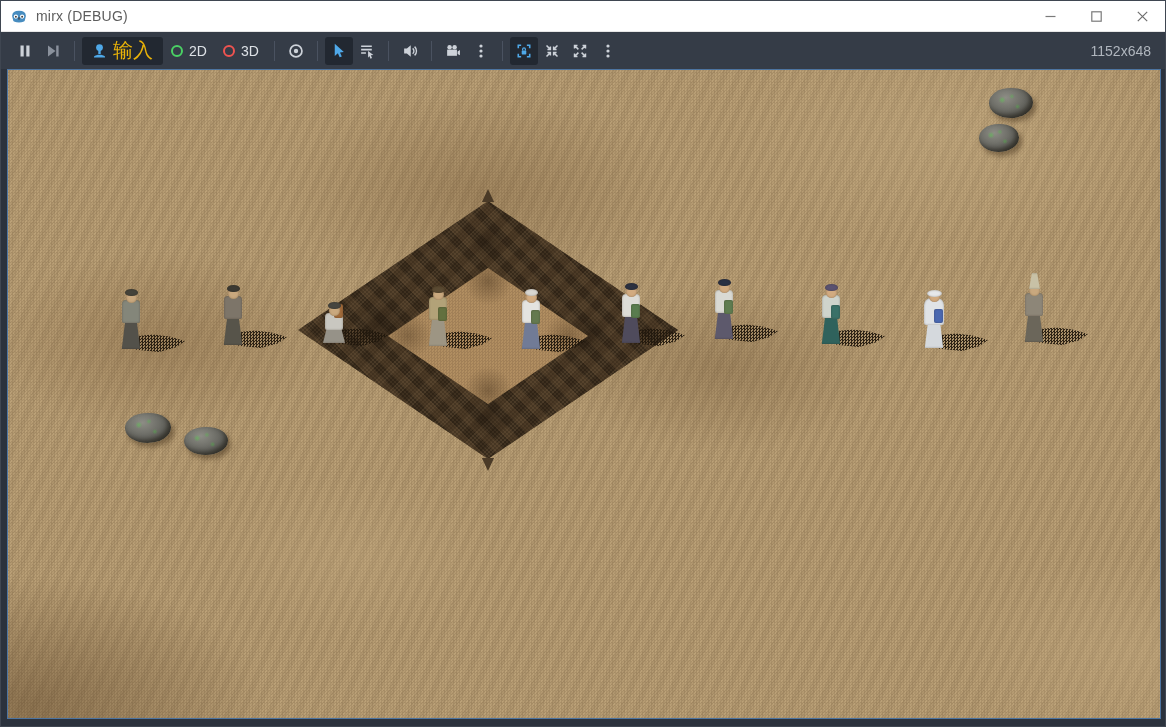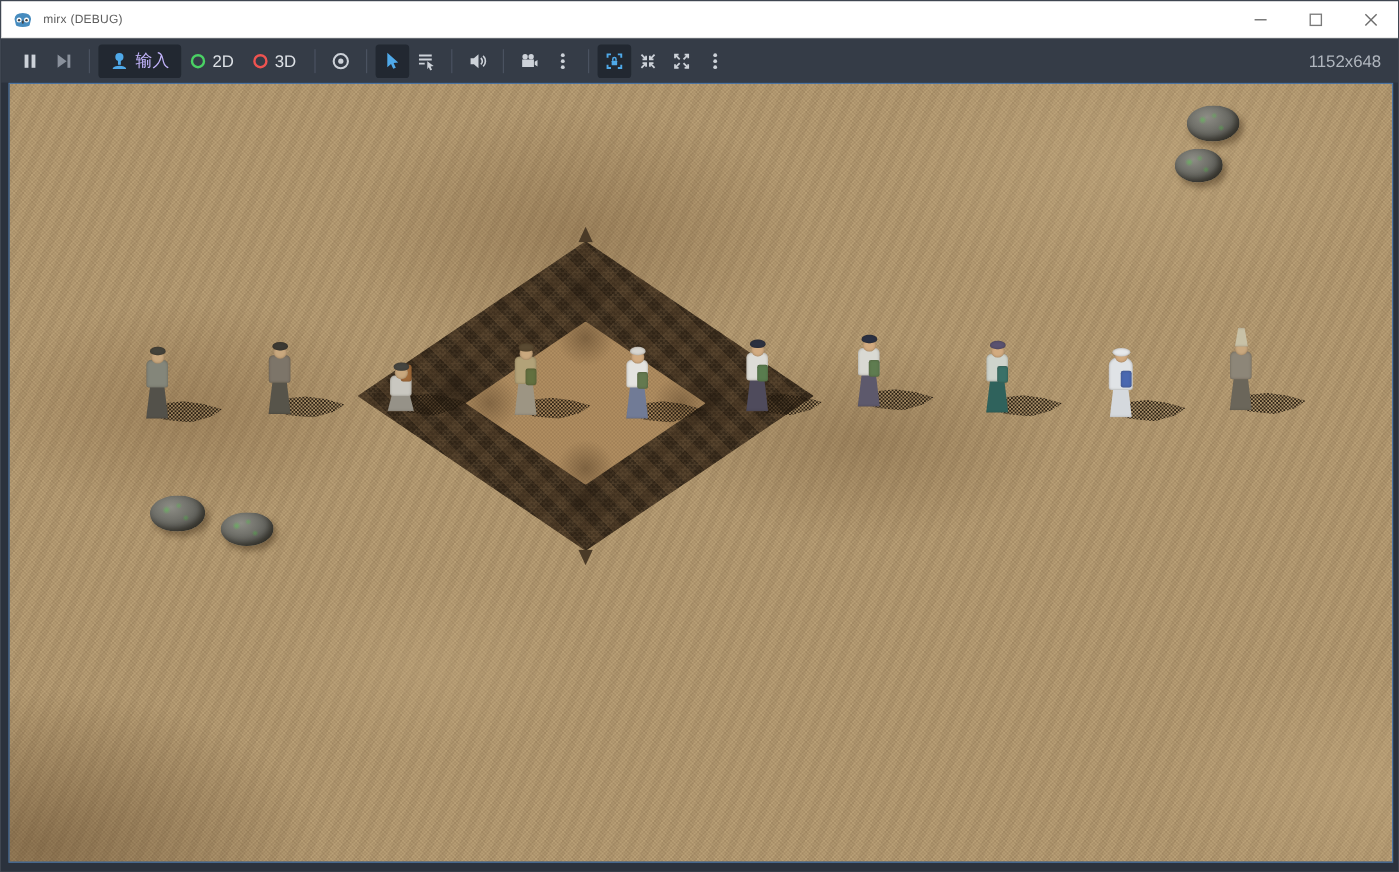--- a/index.html
+++ b/index.html
@@ -5,34 +5,34 @@
   * { margin:0; padding:0; box-sizing:border-box; }
   html,body { width:1166px; height:727px; overflow:hidden; background:#2b323d;
     font-family:"Liberation Sans","DejaVu Sans",sans-serif; }
   .window { position:relative; width:1166px; height:727px; background:#2b323d;
     border:1px solid #3f4651; }
 
   
   .titlebar { position:absolute; left:0; top:0; width:100%; height:31px; background:#ffffff;
     display:flex; align-items:center; padding-left:9px; border-bottom:1px solid #e6e6e6; }
   .app-icon { width:18px; height:18px; margin-right:8px; flex:0 0 auto; }
-  .title-text { font-size:10px; color:#5d5d5d; letter-spacing:.2px; }
+  .title-text { font-size:14px; color:#5d5d5d; letter-spacing:.2px; }
   .win-controls { position:absolute; right:0; top:0; height:31px; display:flex; }
   .win-btn { width:46px; height:31px; display:flex; align-items:center; justify-content:center; color:#7a7a7a; }
 
   
   .toolbar { position:absolute; left:0; top:31px; width:100%; height:37px; background:#353c47;
     display:flex; align-items:center; padding:0 10px 0 10px; }
   .tbtn { height:28px; min-width:28px; padding:0 3px; display:flex; align-items:center; justify-content:center;
     gap:6px; border-radius:3px; color:#cdd2d9; flex:0 0 auto; }
   .tbtn.active { background:#222831; }
   .tbtn.dim { color:#8a919c; }
   .tsep { width:1px; height:20px; background:#4a5260; margin:0 7px; flex:0 0 auto; }
   .tlabel { font-size:14px; color:#dde1e6; }
-  .input-label { font-size:14px; color:#c4b5fd; }
+  .input-label { font-size:20px; color:#eab308; }
   .ring { width:12px; height:12px; border-radius:50%; border:2.5px solid; }
   .resolution { margin-left:auto; font-size:14px; color:#b0b6be; padding-right:4px; }
 
   
   .viewport-area { position:absolute; left:0; top:68px; right:0; bottom:0; background:#2b323d; }
   .game-view { position:absolute; left:7px; top:1px; width:1152px; height:648px; overflow:hidden;
     outline:1px solid #4d74a0;
     background-color:#b49a71;
     background-image:
       radial-gradient(ellipse 240px 130px at 13% 42%, rgba(116,86,52,.32), rgba(0,0,0,0) 70%),

